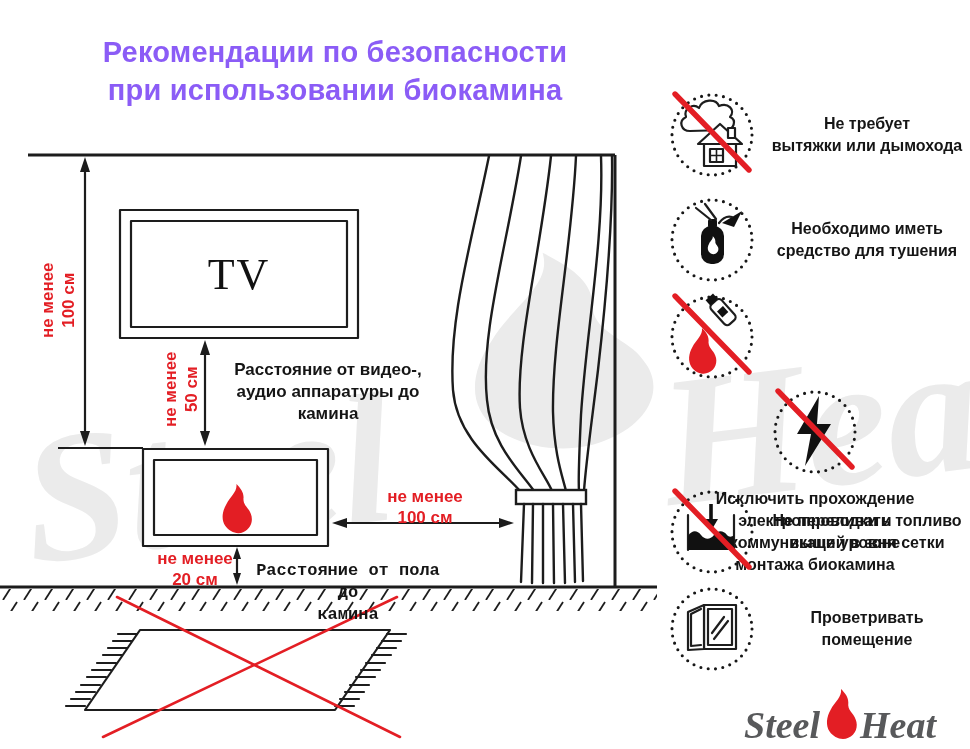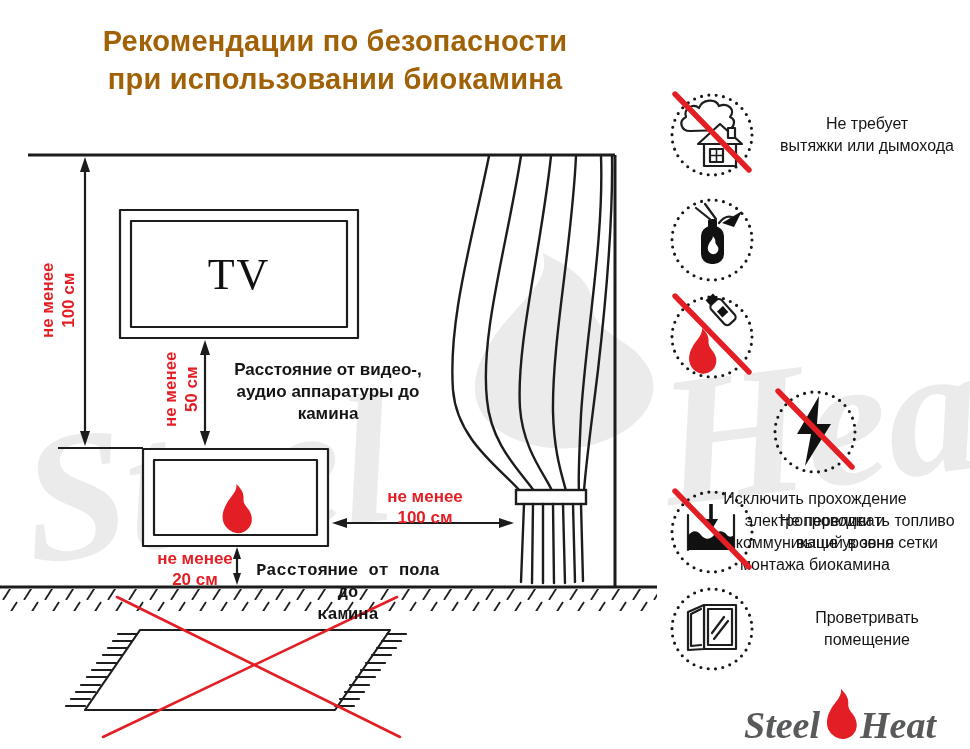--- a/index.html
+++ b/index.html
@@ -1,27 +1,27 @@
 <!DOCTYPE html>
 <html style="--red: #e31e24; --ink: #1c1c1c; --logo: #58595b; --wm: #ebebeb;"><head>
 <meta charset="utf-8">
 <style>
   :root{ --red:#e31e24; --ink:#1c1c1c; --logo:#58595b; --wm:#ebebeb; }
   html,body{margin:0;padding:0;background:#fff;}
   .canvas{position:relative;width:970px;height:749px;background:#fff;overflow:hidden;
           font-family:"Liberation Sans",sans-serif;color:#111;}
   .pre{white-space:pre-line;}
-  .page-title{position:absolute;left:30px;top:22px;width:610px;text-align:center;
-              font-size:29px;font-weight:bold;line-height:1.32;letter-spacing:.2px;color:#a16207;}
+  .page-title{position:absolute;left:30px;top:33px;width:610px;text-align:center;
+              font-size:29px;font-weight:bold;line-height:1.32;letter-spacing:.2px;color:#8b5cf6;}
   .dim{position:absolute;color:var(--red);font-weight:bold;font-size:17px;line-height:1.25;text-align:center;}
   .note{position:absolute;color:#151515;font-weight:bold;font-size:17px;line-height:1.3;text-align:center;}
   .rot{transform:rotate(-90deg);}
   .rec-row{position:absolute;left:664px;width:302px;display:flex;align-items:center;gap:8px;}
   .rec-ic{flex:0 0 96px;height:96px;}
-  .rec-tx{flex:1;text-align:center;font-weight:normal;font-size:16px;line-height:1.38;color:#151515;}
+  .rec-tx{flex:1;text-align:center;font-weight:bold;font-size:16px;line-height:1.38;color:#151515;}
   .logo{position:absolute;left:744px;top:688px;display:flex;align-items:flex-end;
         font-family:"Liberation Serif",serif;font-style:italic;font-weight:bold;
         color:var(--logo);font-size:38px;line-height:1;}
   .logo .fl{margin:0 -1px 2px -1px;}
   svg.layer{position:absolute;left:0;top:0;}
   .ic-circle{fill:none;stroke:#171717;stroke-width:3.1;stroke-linecap:round;stroke-dasharray:0 7.4;}
   .ic-slash{stroke:var(--red);stroke-width:5.4;stroke-linecap:round;}
   .oln{fill:#fff;stroke:#1d1d1d;stroke-width:2.2;stroke-linejoin:round;}
   .noln{fill:none;stroke:#1d1d1d;stroke-width:2.2;stroke-linejoin:round;stroke-linecap:round;}
 </style>
@@ -152,20 +152,22 @@
       <circle cx="48" cy="48" r="40" class="ic-circle"></circle>
       <g fill="#111">
         <rect x="37" y="34" width="23" height="38" rx="10"></rect>
         <rect x="44" y="27" width="9" height="9" rx="2"></rect>
         <polygon points="58,31 78,19 70,35"></polygon>
       </g>
       <path d="M47,28 L32,16 M52,27 L41,12" class="noln" stroke-width="3"></path>
       <path d="M55,31 Q61,23 68,25" class="noln" stroke-width="2.6"></path>
       <use href="#flame" transform="translate(41,44) scale(0.37)" fill="#fff"></use>
     </svg>
+    <div class="rec-tx pre">Необходимо иметь
+средство для тушения</div>
   </div>
 
   <div class="rec-row" style="top:289px;">
     <svg class="rec-ic" viewBox="0 0 96 96">
       <circle cx="48" cy="48" r="40" class="ic-circle"></circle>
       <use href="#flame" transform="translate(18,38) scale(0.95)" style="fill:var(--red)"></use>
       <g transform="rotate(-42 58 22)">
         <rect x="51" y="10" width="14" height="27" rx="4" class="oln"></rect>
         <rect x="53" y="3" width="10" height="7" fill="#111"></rect>
         <rect x="54" y="19" width="8" height="8" fill="#111"></rect>

